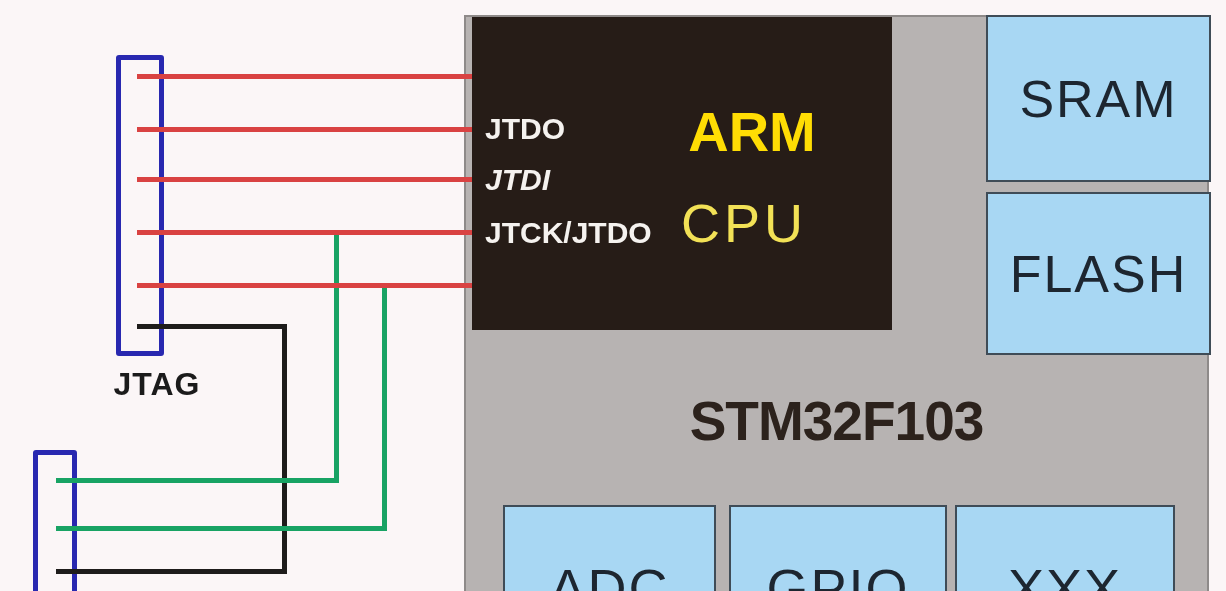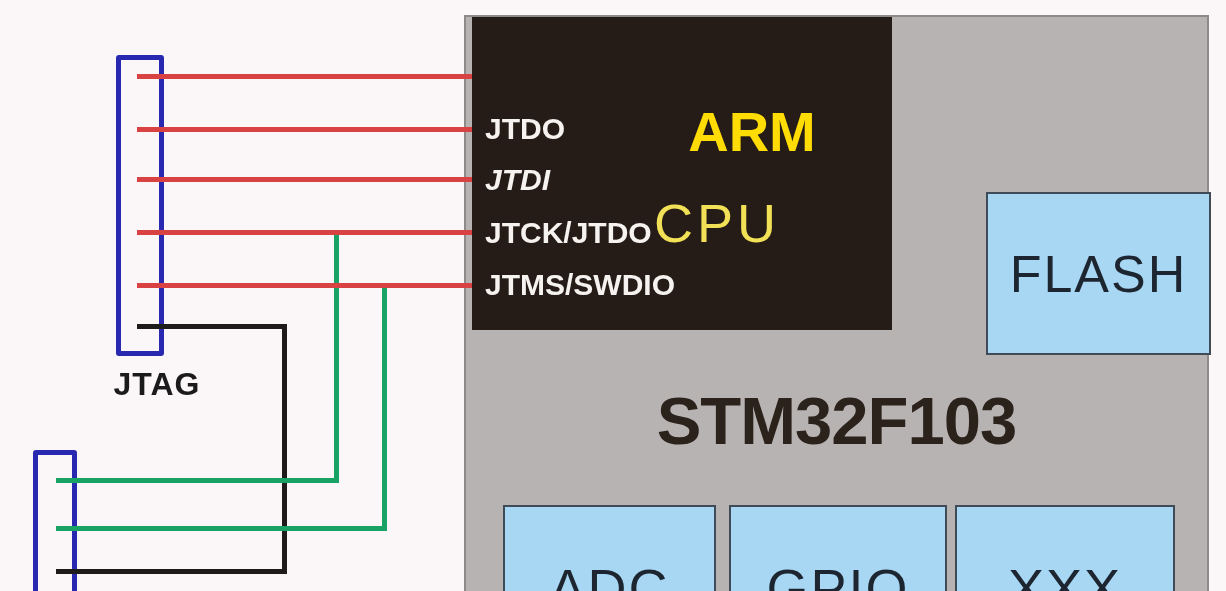--- a/index.html
+++ b/index.html
@@ -14,21 +14,21 @@
 
   
   .soc-box{
     left:464px;top:15px;width:745px;height:600px;
     background:var(--soc_fill,#b7b3b2);
     border:2px solid var(--soc_border,#8e8a89);
   }
   .soc-title{
     left:464px;top:378px;width:745px;
     text-align:center;
-    font-size:67px;font-weight:bold;letter-spacing:-1px;
+    font-size:55px;font-weight:bold;letter-spacing:-1px;
     color:var(--soc_text,#2c221c);
     line-height:86px;
   }
 
   
   .cpu-box{
     left:472px;top:17px;width:420px;height:313px;
     background:var(--cpu_fill,#261c17);
   }
   .signal-label{
@@ -36,21 +36,21 @@
     font-size:30px;font-weight:bold;line-height:30px;
     color:var(--signal_text,#f5f2ef);
     white-space:nowrap;
   }
   .brand{
     left:622px;top:90px;width:260px;text-align:center;
     font-size:56px;font-weight:bold;line-height:84px;
     color:var(--brand_yellow,#ffdd04);
   }
   .cpu-type{
-    left:587px;top:196px;width:260px;text-align:center;
+    left:614px;top:196px;width:260px;text-align:center;
     font-size:54px;font-weight:normal;line-height:54px;letter-spacing:4px;
     color:var(--cpu_yellow,#f2e156);
   }
 
   
   .block{
     background:var(--block_fill,#a8d7f3);
     border:2px solid var(--block_border,#3f4c57);
     color:var(--block_text,#1d2630);
     display:flex;align-items:center;justify-content:center;
@@ -90,20 +90,23 @@
     color:var(--jtag_text,#1b1b1b);
   }
 </style>
 </head>
 <body>
 
 <div id="stage">
 
   <div class="abs soc-box"></div>
 
+  <div class="abs block block-sram">
+    <span>SRAM</span>
+  </div>
   <div class="abs block block-flash">
     <span>FLASH</span>
   </div>
 
   <div class="abs block periph block-adc">
     <div class="plabel">ADC</div>
   </div>
   <div class="abs block periph block-gpio">
     <div class="plabel">GPIO</div>
   </div>
@@ -129,19 +132,18 @@
   <div class="wire red" style="left:137px;top:74px; width:337px;height:5px;"></div>
   <div class="wire red" style="left:137px;top:127px;width:337px;height:5px;"></div>
   <div class="wire red" style="left:137px;top:177px;width:337px;height:5px;"></div>
   <div class="wire red" style="left:137px;top:230px;width:337px;height:5px;"></div>
   <div class="wire red" style="left:137px;top:283px;width:337px;height:5px;"></div>
 
   <div class="abs cpu-box"></div>
   <div class="abs signal-label" style="top:114px;">JTDO</div>
   <div class="abs signal-label" style="top:165px;font-style:italic;">JTDI</div>
   <div class="abs signal-label" style="top:218px;">JTCK/JTDO</div>
-  <div class="abs signal-label" style="top:270px;">JTMS/SWDIO</div>
   <div class="abs brand">ARM</div>
   <div class="abs cpu-type">CPU</div>
 
   <div class="abs jtag-label">JTAG</div>
 
 </div>
 
 </body></html>

